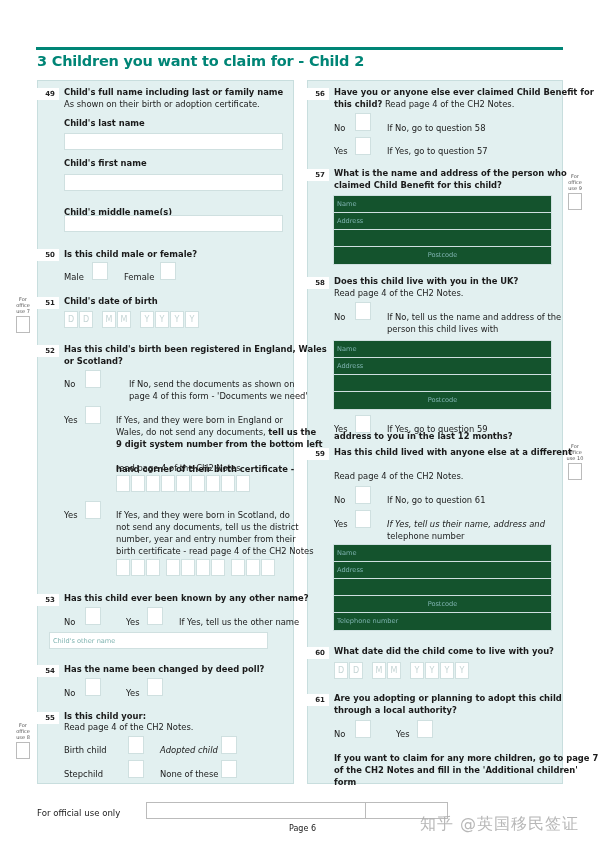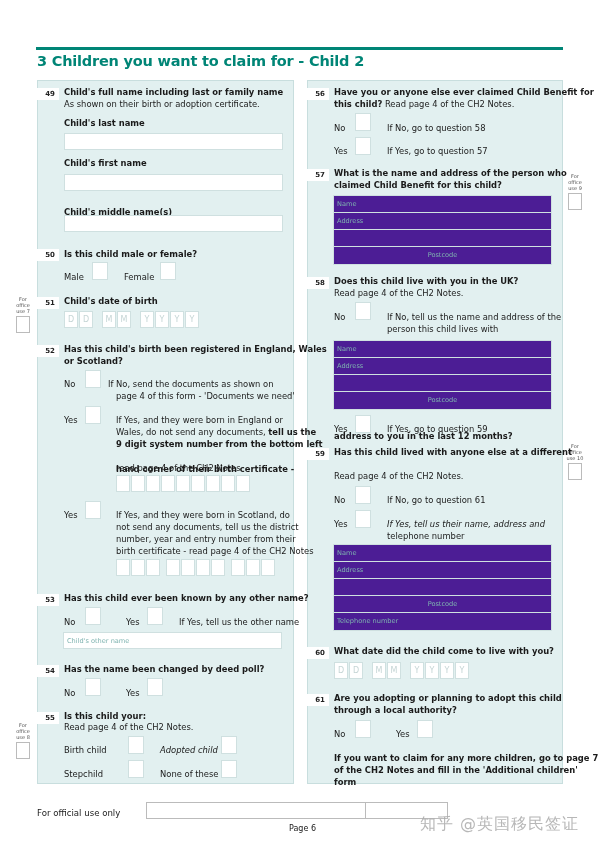--- a/index.html
+++ b/index.html
@@ -10,21 +10,21 @@
   .title { left: 37px; top: 53px; font-size: 14.5px; font-weight: bold; color: #008576; letter-spacing: -0.2px; }
   .panel { background: #e2f0f0; border: 1px solid #c8dede; }
   .qnum { width: 22px; height: 12px; background: #fff; font-size: 7px; text-align: right; padding-right: 4px; line-height: 12px; color: #222; font-weight: bold; }
   .q { font-weight: bold; font-size: 8.4px; line-height: 12px; }
   .sub { font-size: 8.4px; line-height: 12px; }
   .t { font-size: 8.4px; line-height: 12px; }
   .inp { background: #fff; border: 1px solid #cfe0e0; }
   .cb { width: 16px; height: 18px; background: #fff; border: 1px solid #cfe0e0; }
   .sq { width: 14px; height: 17px; background: #fff; border: 1px solid #cfe0e0; font-size: 8px; color: #c5d5d5; text-align: center; line-height: 16px; }
   .ph { font-size: 6.6px; color: #7fb3b0; padding-left: 3px; line-height: 16px; }
-  .addr { background: #4c1d95; border: 1px solid #cfe0e0; }
+  .addr { background: #14532d; border: 1px solid #cfe0e0; }
   .addr .row { height: 17px; border-bottom: 1px solid #cfe0e0; }
   .addr .row:last-child { border-bottom: none; }
   .addr .center { text-align: center; padding-left: 0; }
   .office { font-size: 5px; color: #555; text-align: center; line-height: 6px; width: 20px; }
   .office .box { width: 14px; height: 17px; border: 1px solid #bbb; background: #fff; margin: 2px auto 0; }
   .footer-lbl { font-size: 8.6px; }
   .off-box { border: 1px solid #bbb; height: 17px; background: #fff; }
   .page { font-size: 8px; }
   .wm { font-size: 16px; color: rgba(170,170,170,0.85); letter-spacing: 1px; }
 </style>
@@ -73,22 +73,22 @@
   <div class="sq" style="margin-left:1px;">Y</div>
   <div class="sq" style="margin-left:1px;">Y</div>
   <div class="sq" style="margin-left:1px;">Y</div>
 </div>
 
 <div class="abs qnum" style="left:37px; top:345px;">52</div>
 <div class="abs q" style="left:64px; top:343px;">Has this child's birth been registered in England, Wales</div>
 <div class="abs q" style="left:64px; top:355px;">or Scotland?</div>
 <div class="abs t" style="left:64px; top:378px;">No</div>
 <div class="abs cb" style="left:85px; top:370px;"></div>
-<div class="abs t" style="left:108px; top:378px;text-align:center;">If No, send the documents as shown on</div>
-<div class="abs t" style="left:116px; top:390px;">page 4 of this form - 'Documents we need'</div>
+<div class="abs t" style="left:129px; top:378px;text-align:center;">If No, send the documents as shown on</div>
+<div class="abs t" style="left:129px; top:390px;">page 4 of this form - 'Documents we need'</div>
 
 <div class="abs t" style="left:64px; top:414px;">Yes</div>
 <div class="abs cb" style="left:85px; top:406px;"></div>
 <div class="abs t" style="left:116px; top:414px;">If Yes, and they were born in England or</div>
 <div class="abs t" style="left:116px; top:426px;"><span>Wales, do not send any documents, </span><b>tell us the</b></div>
 <div class="abs q" style="left:116px; top:438px;">9 digit system number from the bottom left</div>
 <div class="abs q" style="left:116px; top:463px;">hand corner of their birth certificate -</div>
 <div class="abs t" style="left:116px; top:462px;">read page 4 of the CH2 Notes</div>
 <div class="abs" id="sys-boxes" style="left:116px; top:475px; display:flex;">
     <div class="sq" style="margin-left: 0px;"></div>
@@ -121,21 +121,21 @@
     <div class="sq" style="margin-left: 1px;"></div>
   </div>
 
 <div class="abs qnum" style="left:37px; top:594px;">53</div>
 <div class="abs q" style="left:64px; top:592px;">Has this child ever been known by any other name?</div>
 <div class="abs t" style="left:64px; top:616px;">No</div>
 <div class="abs cb" style="left:85px; top:607px;"></div>
 <div class="abs t" style="left:126px; top:616px;">Yes</div>
 <div class="abs cb" style="left:147px; top:607px;"></div>
 <div class="abs t" style="left:179px; top:616px;">If Yes, tell us the other name</div>
-<div class="abs inp ph" style="left:63px; top:632px; width:219px; height:17px;">Child's other name</div>
+<div class="abs inp ph" style="left:49px; top:632px; width:219px; height:17px;">Child's other name</div>
 
 <div class="abs qnum" style="left:37px; top:665px;">54</div>
 <div class="abs q" style="left:64px; top:663px;">Has the name been changed by deed poll?</div>
 <div class="abs t" style="left:64px; top:687px;">No</div>
 <div class="abs cb" style="left:85px; top:678px;"></div>
 <div class="abs t" style="left:126px; top:687px;">Yes</div>
 <div class="abs cb" style="left:147px; top:678px;"></div>
 
 <div class="abs office" style="left:13px; top:722px;">
   <div>For</div>

